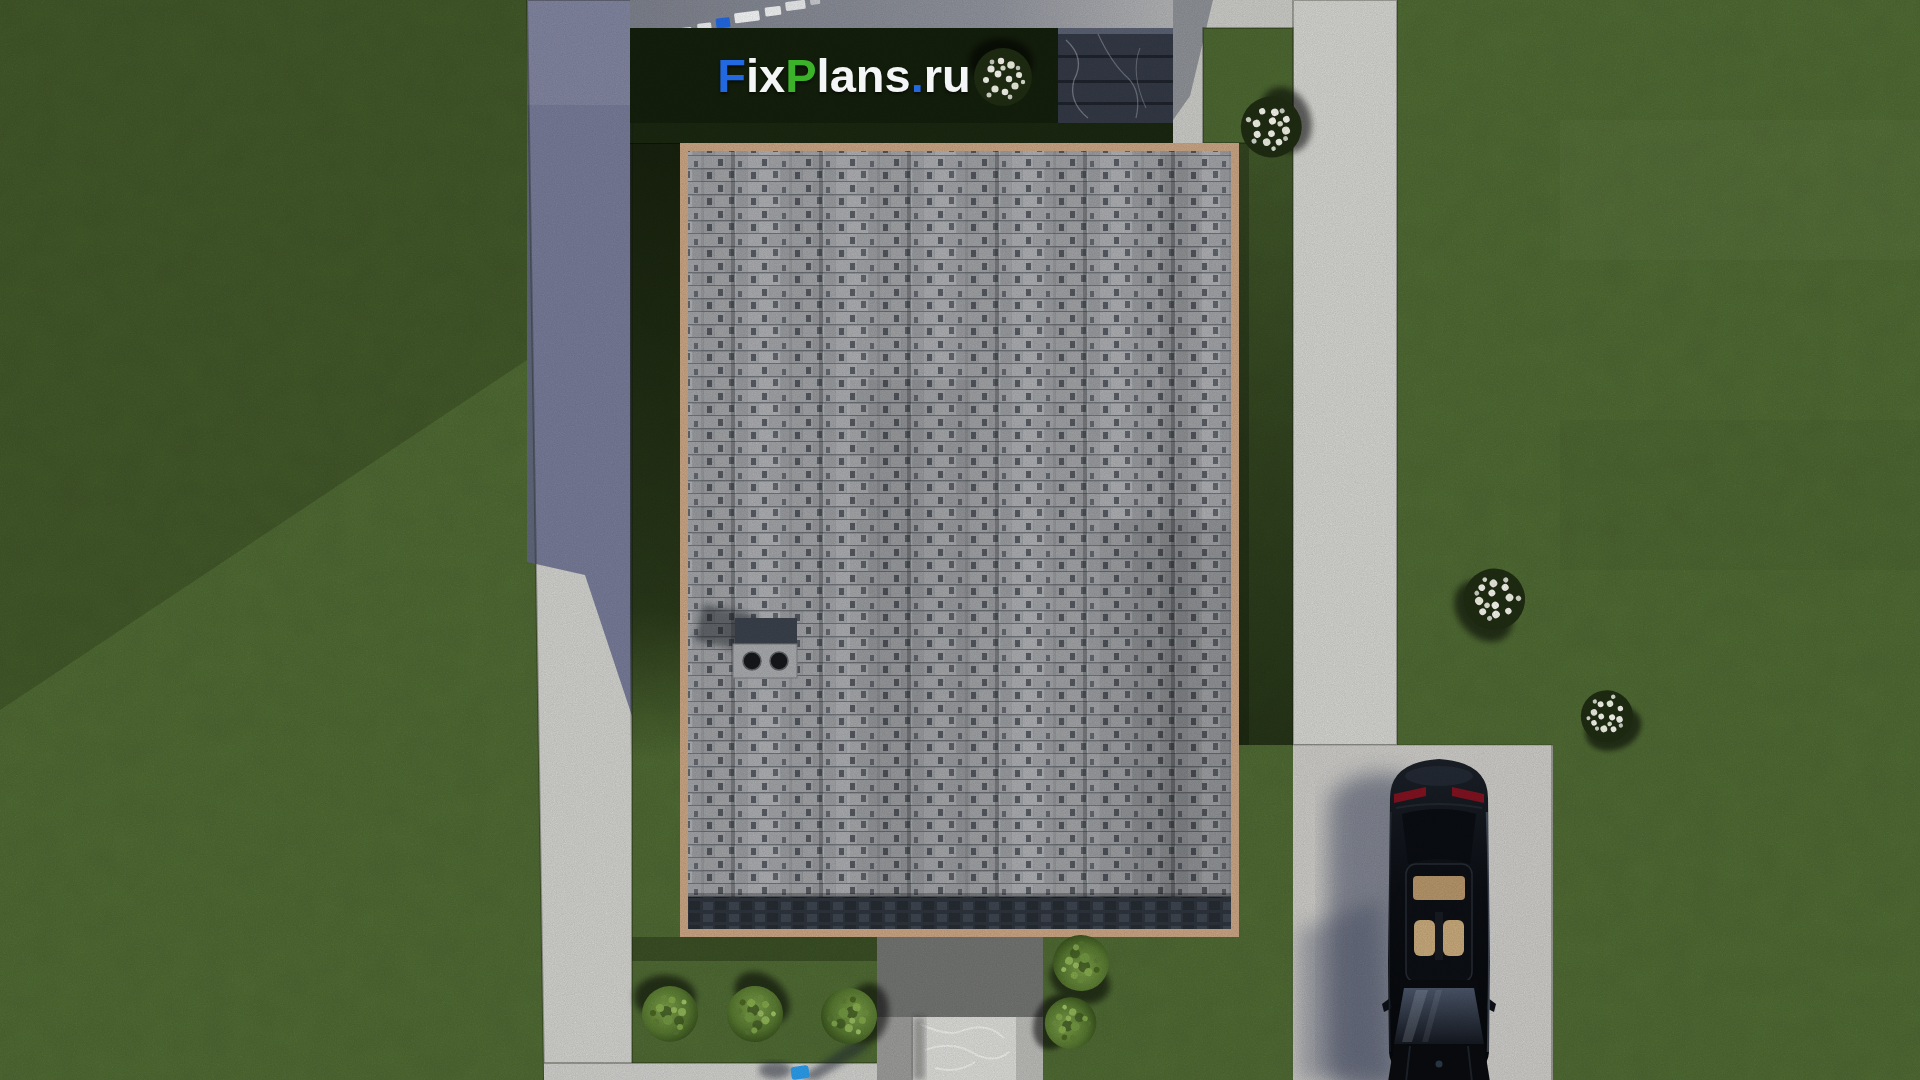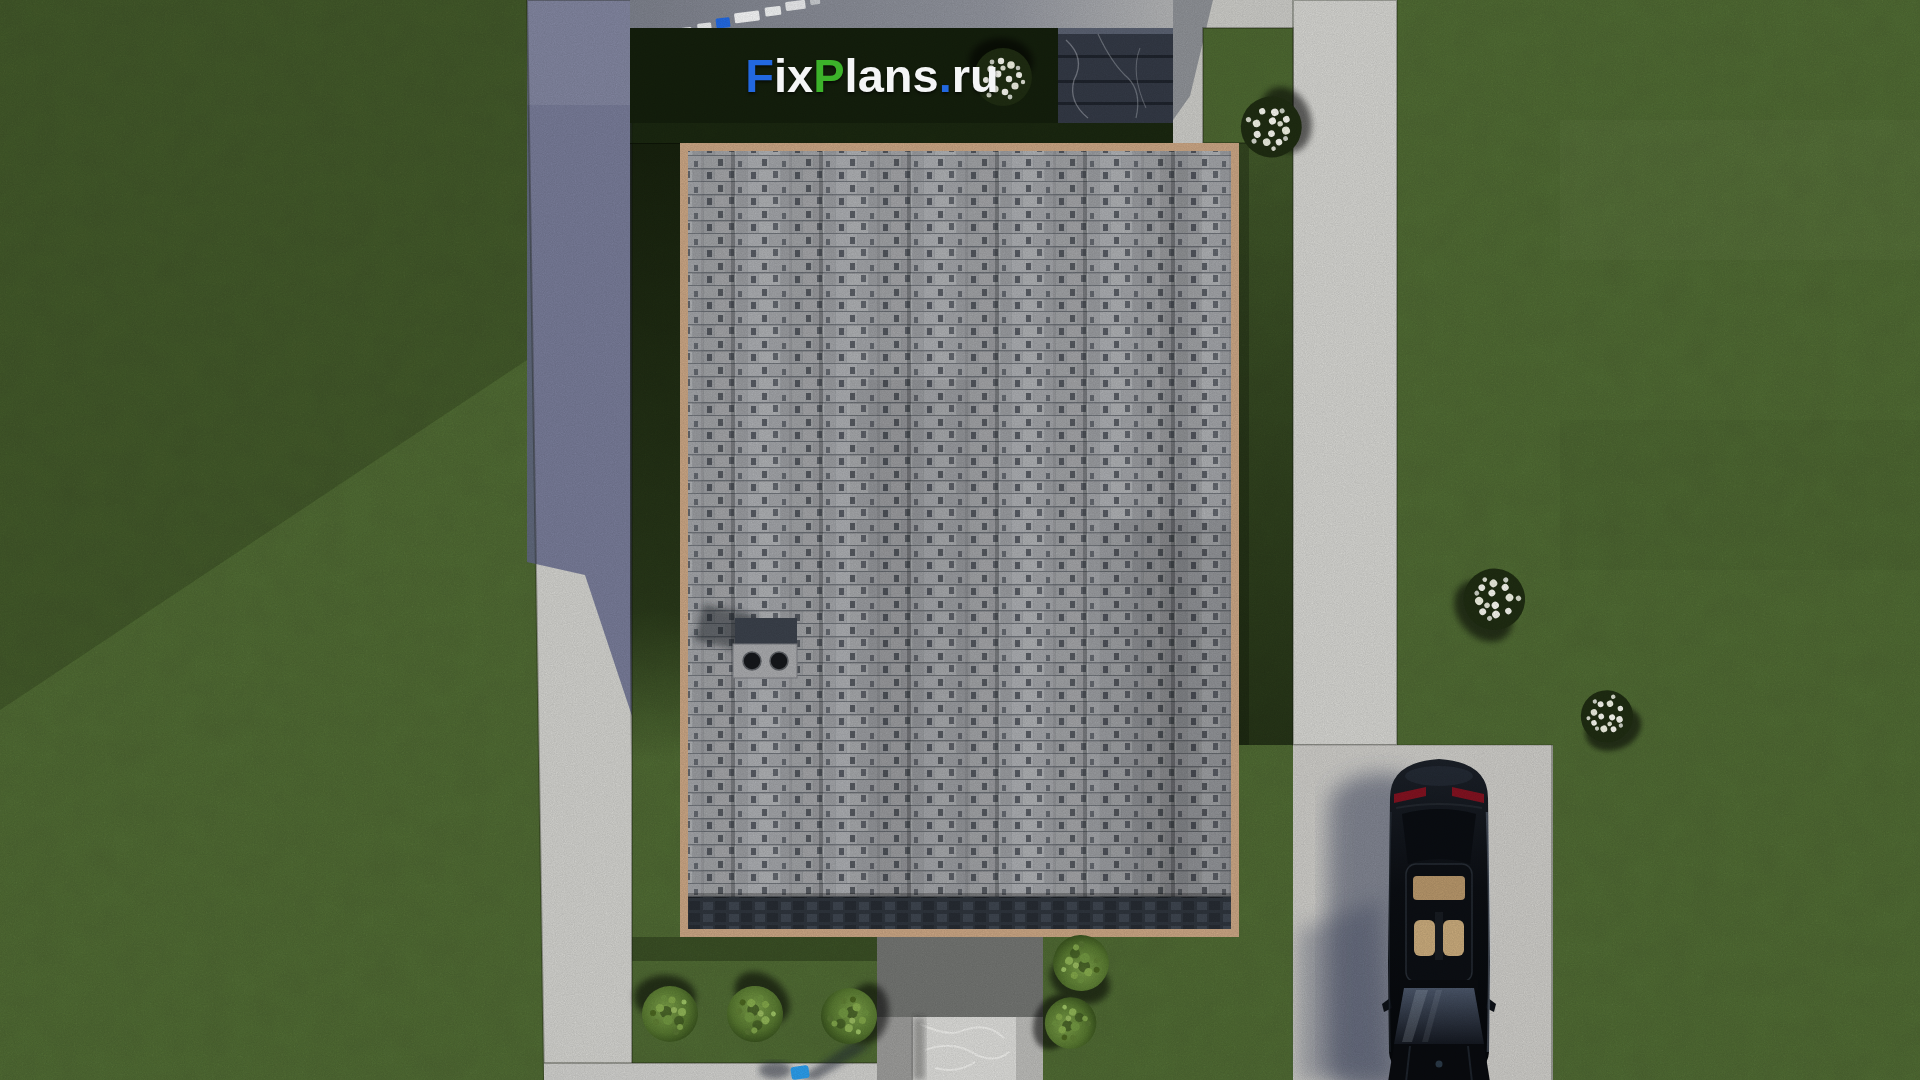--- a/index.html
+++ b/index.html
@@ -1,21 +1,21 @@
 <!DOCTYPE html>
 <html><head>
 <meta charset="utf-8">
 <style>
   html,body{margin:0;padding:0;background:#1a1a1a;}
   .stage{position:relative;width:1920px;height:1080px;overflow:hidden;
          font-family:"Liberation Sans",sans-serif;background:#4f6a33;}
   .scene-svg{position:absolute;left:0;top:0;width:1920px;height:1080px;display:block;}
-  .logo-strip{position:absolute;left:646px;top:28px;width:428px;height:95px;
+  .logo-strip{position:absolute;left:630px;top:28px;width:428px;height:95px;
               display:flex;align-items:center;justify-content:center;
-              pointer-events:none;padding-left:12px;}
+              pointer-events:none;}
   .logo-text{font-size:47px;font-weight:800;letter-spacing:0px;line-height:1;
              text-shadow:0 2px 3px rgba(0,0,0,.55);white-space:nowrap;}
   .logo-text span{display:inline-block;}
 </style>
 </head>
 <body>
 
 <div class="stage">
 
 <svg class="scene-svg" viewBox="0 0 1920 1080">

